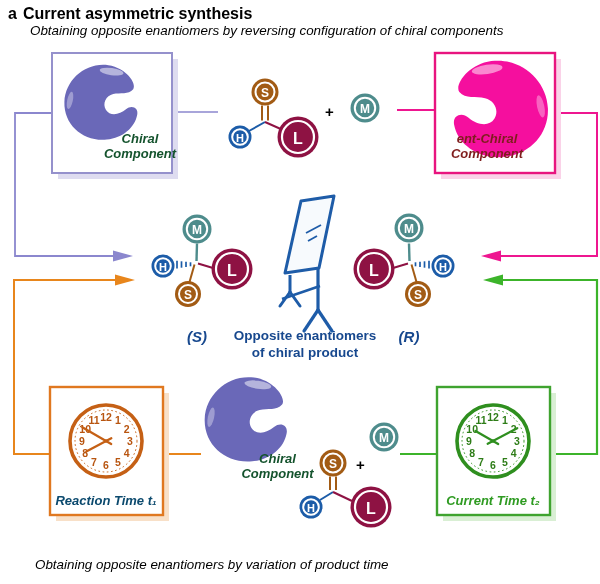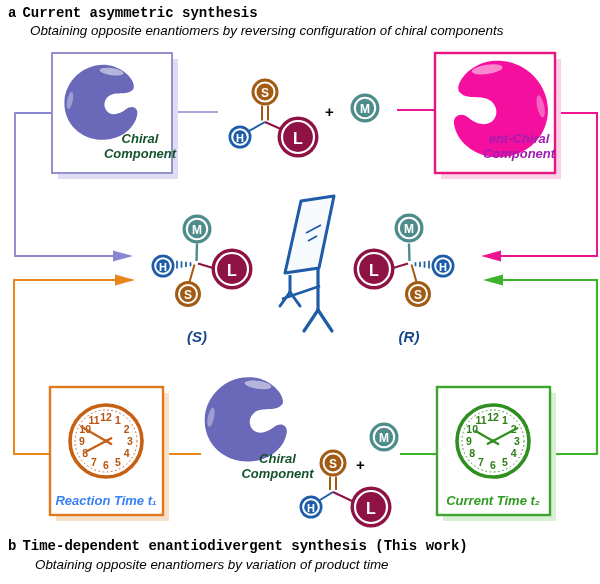--- a/index.html
+++ b/index.html
@@ -1,28 +1,28 @@
 <!DOCTYPE html>
 <html><head>
 <meta charset="utf-8">
 <style>
   html,body{margin:0;padding:0;background:#ffffff;}
   #fig{position:relative;width:600px;height:584px;background:#ffffff;overflow:hidden;
        font-family:"Liberation Sans",sans-serif;}
   #fig svg{position:absolute;top:0;left:0;}
   .txt{position:absolute;white-space:nowrap;}
-  .panel-title{font-weight:bold;font-size:14px;color:#000;font-family:Liberation Mono, monospace;}
+  .panel-title{font-weight:bold;font-size:16px;color:#000;}
   .panel-title .plabel{margin-right:6px;}
   .panel-sub{font-style:italic;font-size:13.4px;color:#000;}
   .comp-label{font-weight:bold;font-style:italic;font-size:13px;line-height:15px;
               text-align:center;white-space:nowrap;}
   .purple-t{color:#14532d;}
-  .pink-t{color:#a21caf;padding-left:32px;}
+  .pink-t{color:#7f1d1d;}
   .navy-t{color:#17488E;}
-  .orange-t{color:#3b82f6;}
+  .orange-t{color:#0c4a6e;}
   .green-t{color:#2F9B22;}
   .config-label{font-weight:bold;font-style:italic;font-size:15px;text-align:center;width:50px;}
   .product-label{font-weight:bold;font-size:13.5px;line-height:17px;text-align:center;width:170px;}
   .clock-label{font-weight:bold;font-style:italic;font-size:13px;text-align:center;width:120px;}
   .plus{font-weight:bold;font-size:15px;color:#000;}
   .atom-txt{font-weight:bold;fill:#ffffff;text-anchor:middle;dominant-baseline:central;
             font-family:"Liberation Sans",sans-serif;}
 </style>
 </head>
 <body>
@@ -268,30 +268,29 @@
     <div>ent-Chiral</div>
     <div>Component</div>
   </div>
 
   <div class="txt plus" style="top:103px;left:325px;">+</div>
 
   <div class="txt config-label navy-t" style="top:328px;left:172px;">(S)</div>
   <div class="txt config-label navy-t" style="top:328px;left:384px;">(R)</div>
 
   <div class="txt product-label navy-t" style="top:327px;left:220px;">
+    <div>Opposite enantiomers</div>
+    <div>of chiral product</div>
   </div>
 
   <div class="txt clock-label orange-t" style="top:493px;left:46px;">Reaction Time t₁</div>
   <div class="txt clock-label green-t" style="top:493px;left:433px;">Current Time t₂</div>
 
   <div class="txt comp-label purple-t" style="top:451px;left:215px;width:125px;">
     <div>Chiral</div>
     <div>Component</div>
   </div>
 
   <div class="txt plus" style="top:456px;left:356px;">+</div>
 
-  <div class="txt panel-title" style="top:538px;left:8px;">
-    <span class="plabel">b</span><span>Time-dependent enantiodivergent synthesis (This work)</span>
-  </div>
   <div class="txt panel-sub" style="top:557px;left:35px;">Obtaining opposite enantiomers by variation of product time</div>
 
 </div>
 
 </body></html>

